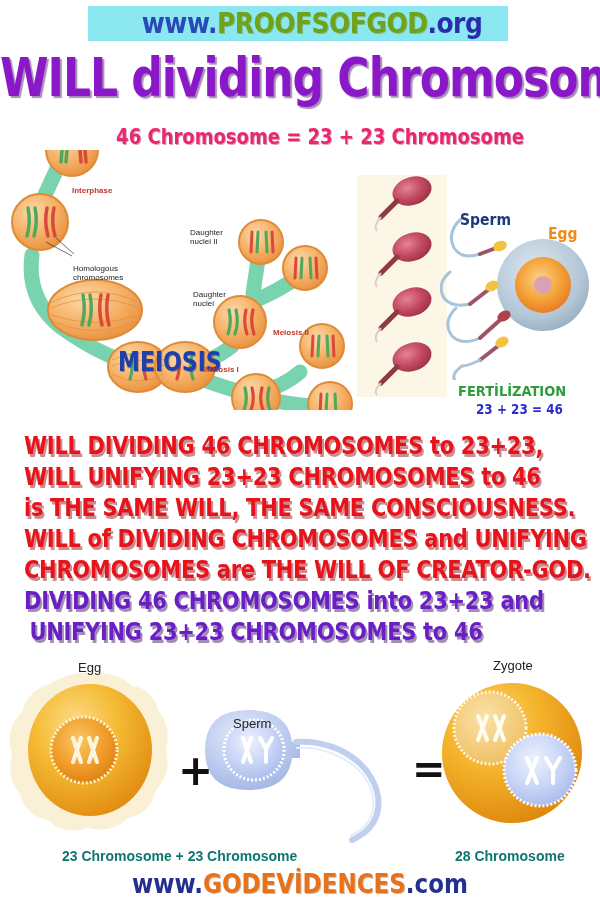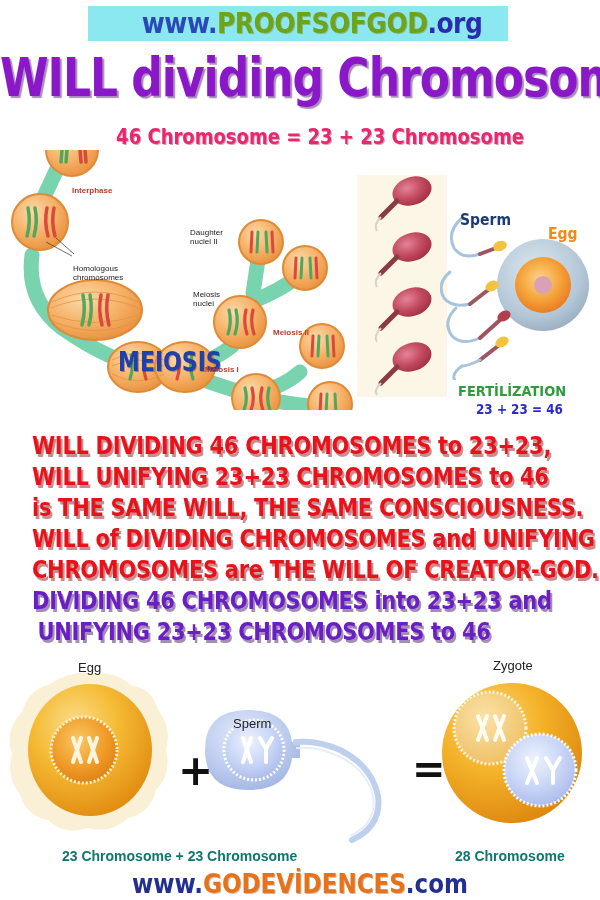--- a/index.html
+++ b/index.html
@@ -106,21 +106,21 @@
     color: #2E9B3C; letter-spacing: 0px;
     transform: scaleY(1.1); transform-origin: left top;
   }
   .lbl-fert-eq {
     position: absolute; left: 36px; top: 222px;
     font-family: "DejaVu Sans", sans-serif; font-weight: bold; font-size: 12px;
     color: #2B2BD0; transform: scaleY(1.1); transform-origin: left top;
   }
 
   
-  .bigtext { position: absolute; left: 16px; top: 428px; width: 480px; padding-left: 16px; }
+  .bigtext { position: absolute; left: 8px; top: 428px; width: 480px; padding-left: 16px; }
   .bigline {
     font-family: "DejaVu Sans", sans-serif;
     font-weight: bold;
     font-size: 21px;
     line-height: 31px;
     white-space: nowrap;
     text-align: center;
     transform: scaleY(1.2);
     transform-origin: center top;
     letter-spacing: -0.3px;
@@ -308,21 +308,21 @@
           <path d="M327 244 L326 264" stroke="#4FA85C"></path>
           <path d="M335 244 L336 264" stroke="#4FA85C"></path>
         </g>
       </g>
     </svg>
 
     <div class="meiosis-title">MEIOSIS</div>
     <div class="m-label lbl-interphase">Interphase</div>
     <div class="m-label dark lbl-homolog">Homologous chromosomes</div>
     <div class="m-label dark lbl-dn2">Daughter nuclei II</div>
-    <div class="m-label dark lbl-dn">Meiosis nuclei</div>
+    <div class="m-label dark lbl-dn">Daughter nuclei</div>
     <div class="m-label lbl-meiosis2">Meiosis II</div>
     <div class="m-label lbl-meiosis1">Meiosis I</div>
   </div>
 
   <div class="sperm-strip">
     <svg width="90" height="222" viewBox="0 0 90 222">
       <defs>
         <radialGradient id="sph" cx="40%" cy="35%" r="70%">
           <stop offset="0%" stop-color="#E58397"></stop>
           <stop offset="55%" stop-color="#C24A60"></stop>

